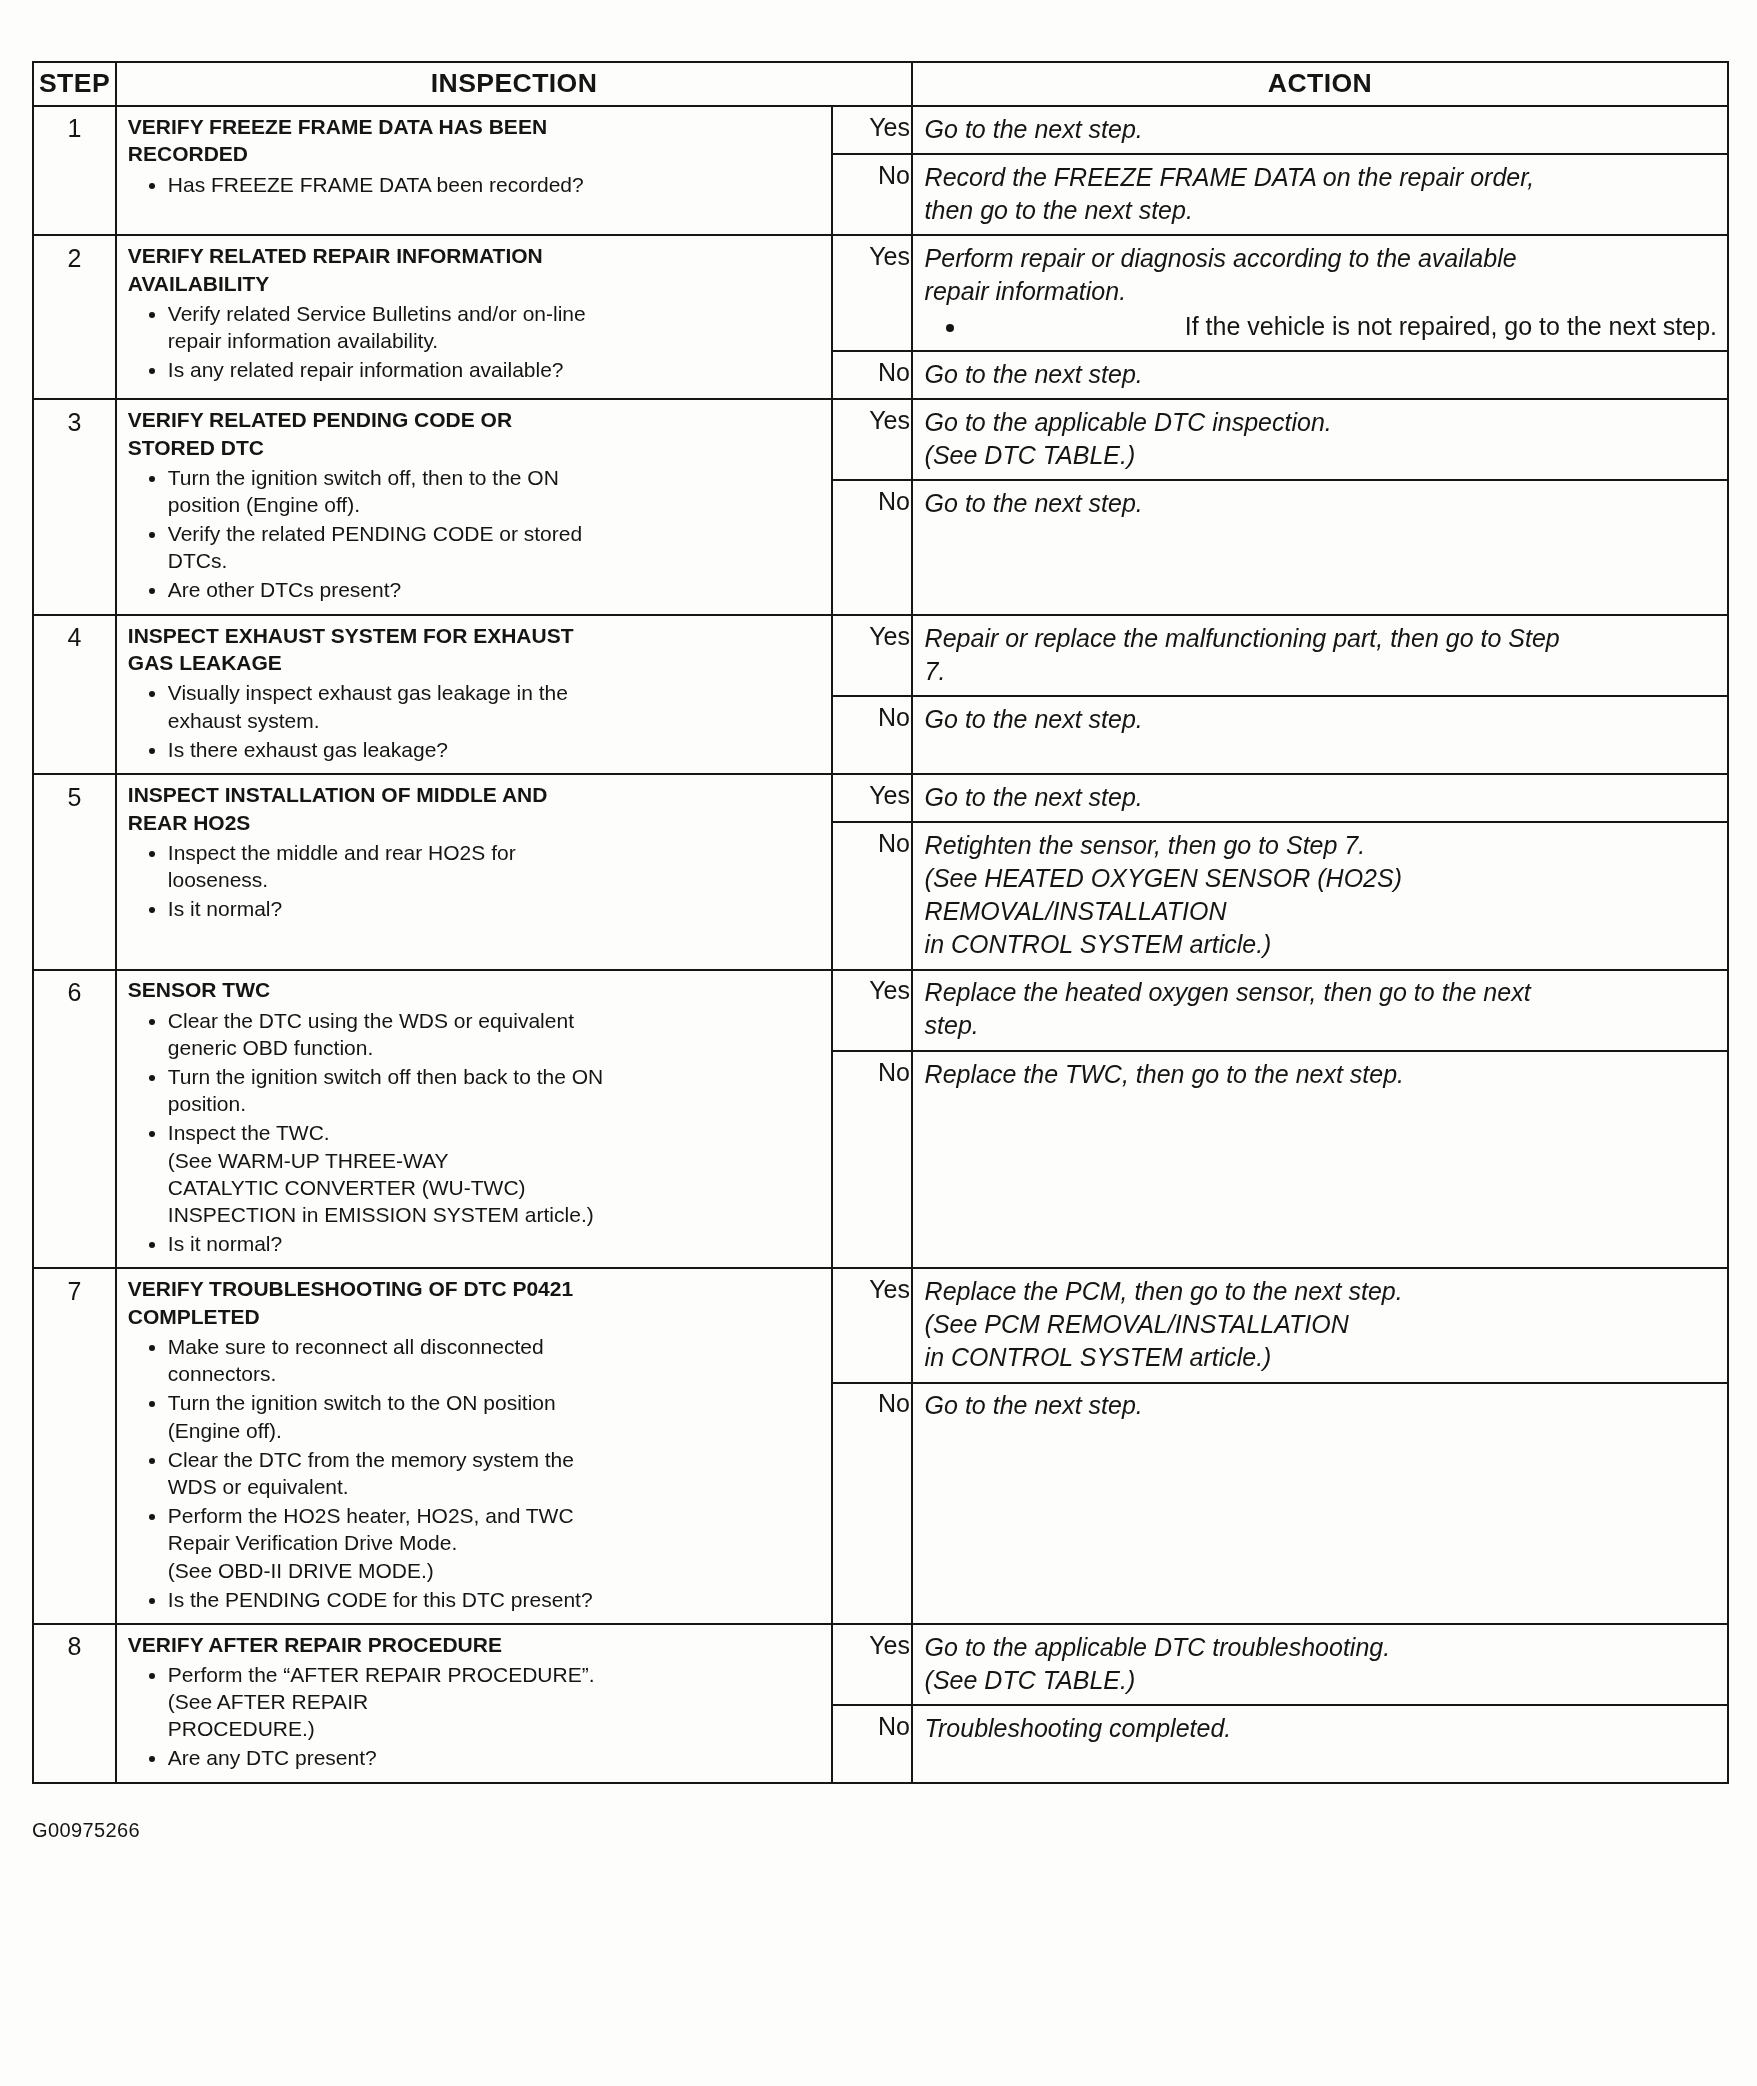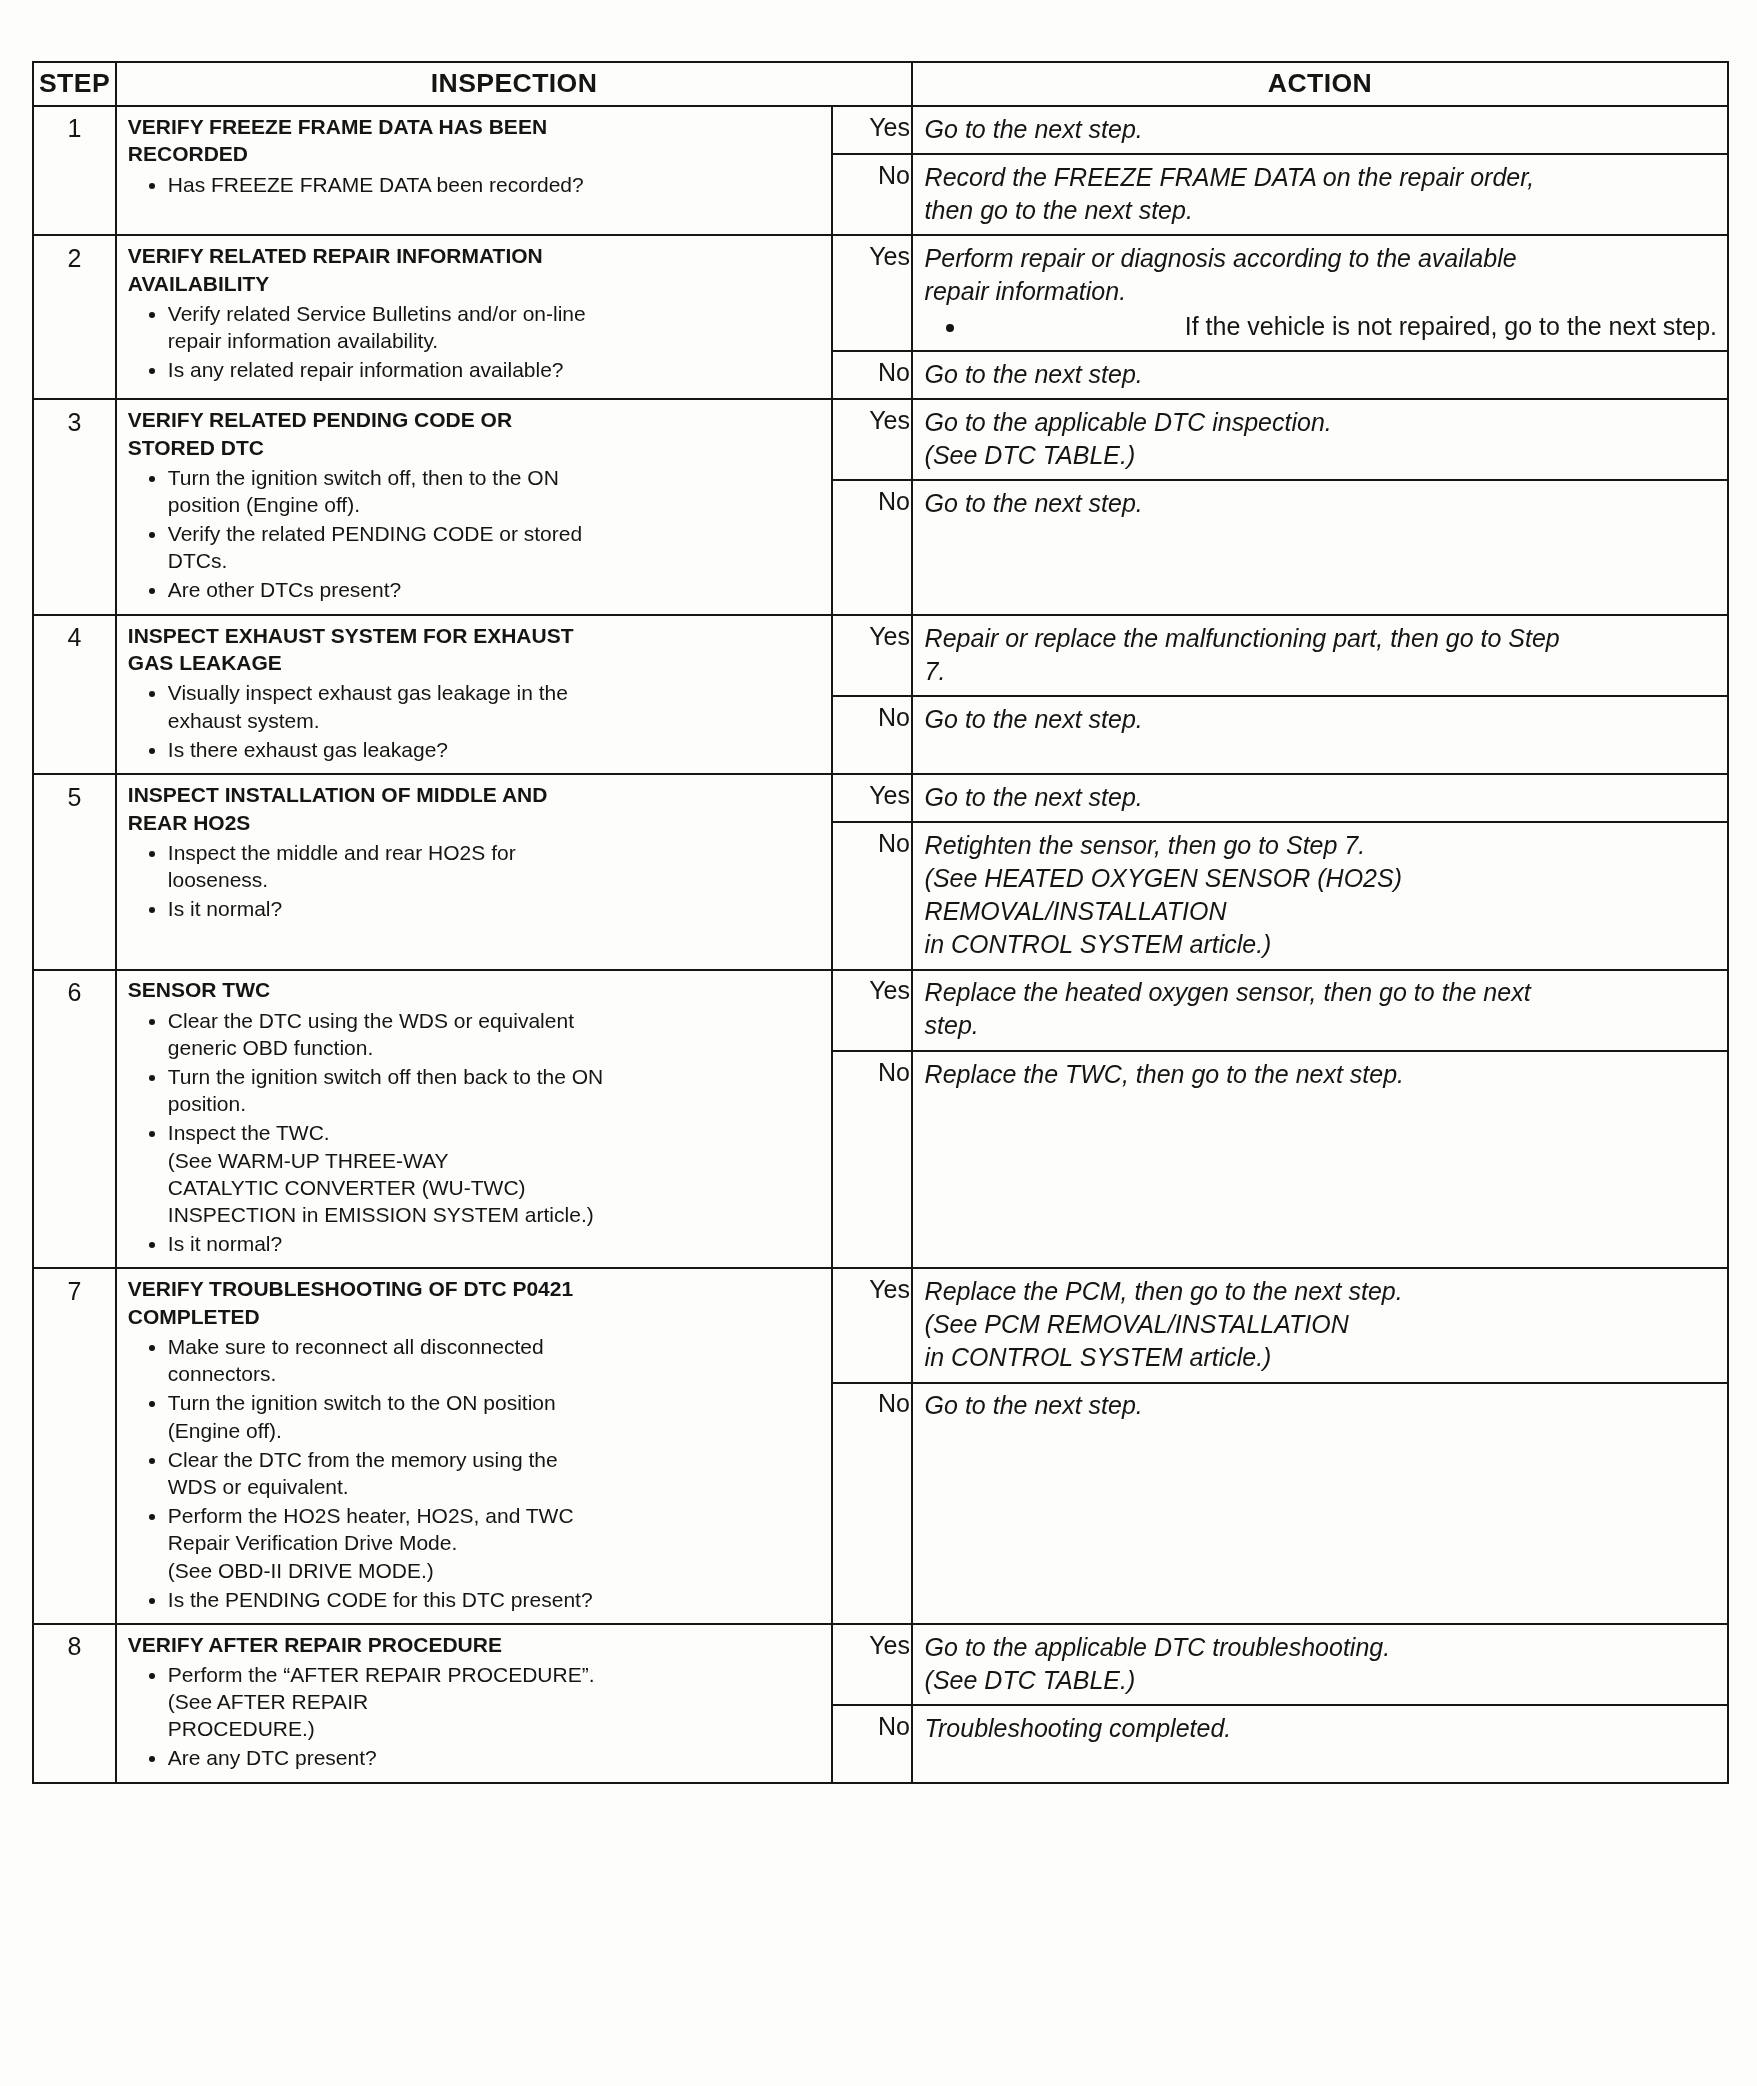--- a/index.html
+++ b/index.html
@@ -264,21 +264,21 @@
       <tr class="row-min">
         <td class="step" rowspan="2">7</td>
         <td class="inspection" rowspan="2">
           <div class="insp-title">VERIFY TROUBLESHOOTING OF DTC P0421
 COMPLETED</div>
           <ul class="bullets">
             <li>Make sure to reconnect all disconnected
 connectors.</li>
             <li>Turn the ignition switch to the ON position
 (Engine off).</li>
-            <li>Clear the DTC from the memory using the
+            <li>Clear the DTC from the memory system the
 WDS or equivalent.</li>
             <li>Perform the HO2S heater, HO2S, and TWC
 Repair Verification Drive Mode.
 (See OBD-II DRIVE MODE.)</li>
             <li>Is the PENDING CODE for this DTC present?</li>
           </ul>
         </td>
         <td class="yn">Yes</td>
         <td class="action">
           <div class="action-text">Replace the PCM, then go to the next step.
@@ -313,15 +313,16 @@
       <tr>
         <td class="yn">No</td>
         <td class="action">
           <div class="action-text">Troubleshooting completed.</div>
         </td>
       </tr>
 
     </tbody>
   </table>
 
+  <div class="footer-code">G00975266</div>
 
 </div>
 
 
 </body></html>

